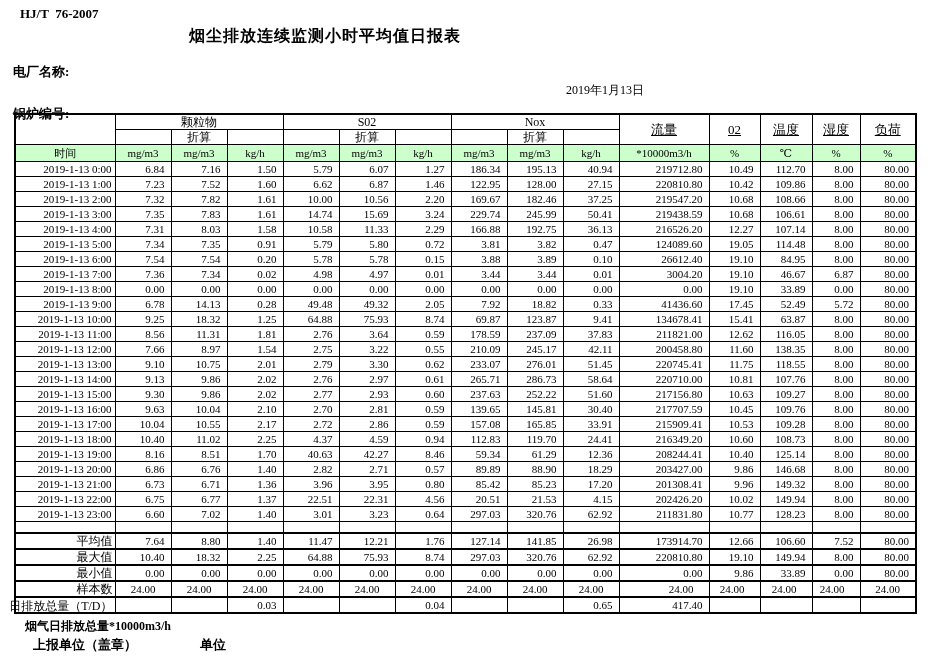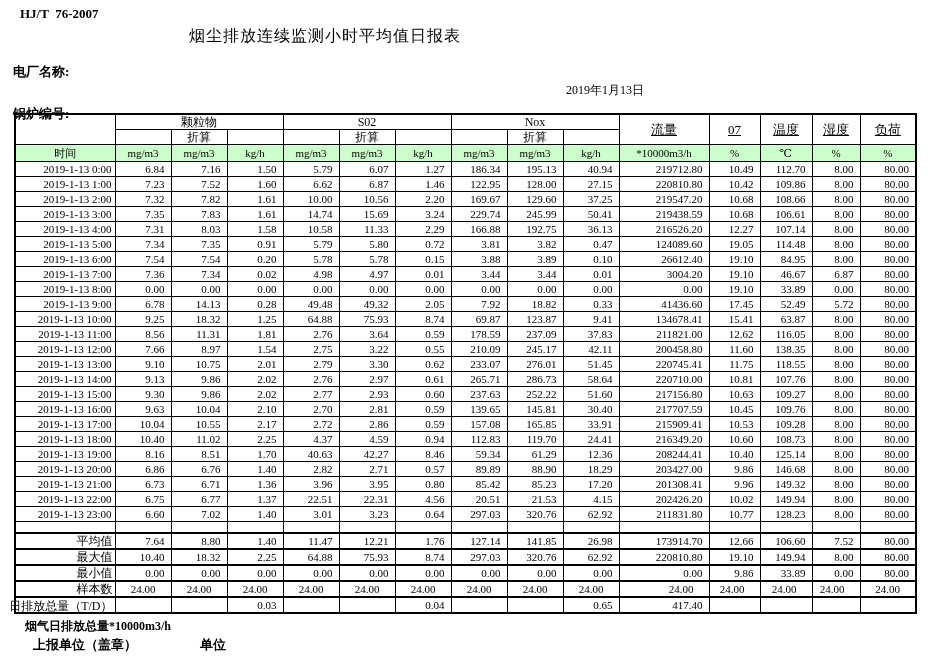--- a/index.html
+++ b/index.html
@@ -2,21 +2,21 @@
 <html><head>
 <meta charset="utf-8">
 <style>
   html,body{margin:0;padding:0;}
   body{
     width:934px;height:656px;background:#ffffff;color:#000;
     font-family:"Liberation Serif","DejaVu Serif",serif;
     position:relative;overflow:hidden;
   }
   .doc-code{position:absolute;left:20px;top:6px;font-weight:bold;font-size:13px;white-space:pre;}
-  .title{position:absolute;left:0;top:26px;width:650px;text-align:center;font-weight:normal;font-size:16px;letter-spacing:1px;}
+  .title{position:absolute;left:0;top:26px;width:650px;text-align:center;font-weight:bold;font-size:16px;letter-spacing:1px;}
   .plant-label{position:absolute;left:13px;top:63px;font-weight:bold;font-size:13px;}
   .boiler-label{position:absolute;left:13px;top:81px;font-weight:bold;font-size:13px;margin-top:24px;}
   .date{position:absolute;left:520px;top:82px;width:170px;text-align:center;font-size:12px;}
 
   table.report{position:absolute;left:14px;top:113px;border-collapse:collapse;table-layout:fixed;border:2px solid #000;}
   th,td{border:1px solid #000;font-weight:normal;overflow:hidden;}
   th{font-size:12px;text-align:center;height:14px;line-height:14px;padding:0;}
   th.big-h{font-size:13px;text-decoration:underline;}
   td{font-size:11px;text-align:right;height:14px;line-height:14px;padding:0 6px 0 0;white-space:nowrap;}
   td.time{padding-right:3px;}
@@ -61,21 +61,21 @@
     <col style="width:48px">
       <col style="width:56px">
   </colgroup>
   <thead>
     <tr>
       <th rowspan="2"></th>
       <th colspan="3">颗粒物</th>
       <th colspan="3">S02</th>
       <th colspan="3">Nox</th>
       <th rowspan="2" class="big-h">流量</th>
-      <th rowspan="2" class="big-h">07</th>
+      <th rowspan="2" class="big-h">02</th>
       <th rowspan="2" class="big-h">温度</th>
       <th rowspan="2" class="big-h">湿度</th>
       <th rowspan="2" class="big-h">负荷</th>
     </tr>
     <tr>
       <th></th>
       <th>折算</th>
       <th></th>
       <th></th>
       <th>折算</th>
@@ -139,21 +139,21 @@
       </tr>
       <tr>
         <td class="time">2019-1-13 2:00</td>
         <td>7.32</td>
         <td>7.82</td>
         <td>1.61</td>
         <td>10.00</td>
         <td>10.56</td>
         <td>2.20</td>
         <td>169.67</td>
-        <td>129.60</td>
+        <td>182.46</td>
         <td>37.25</td>
         <td>219547.20</td>
         <td>10.68</td>
         <td>108.66</td>
         <td>8.00</td>
         <td>80.00</td>
       </tr>
       <tr>
         <td class="time">2019-1-13 3:00</td>
         <td>7.35</td>

